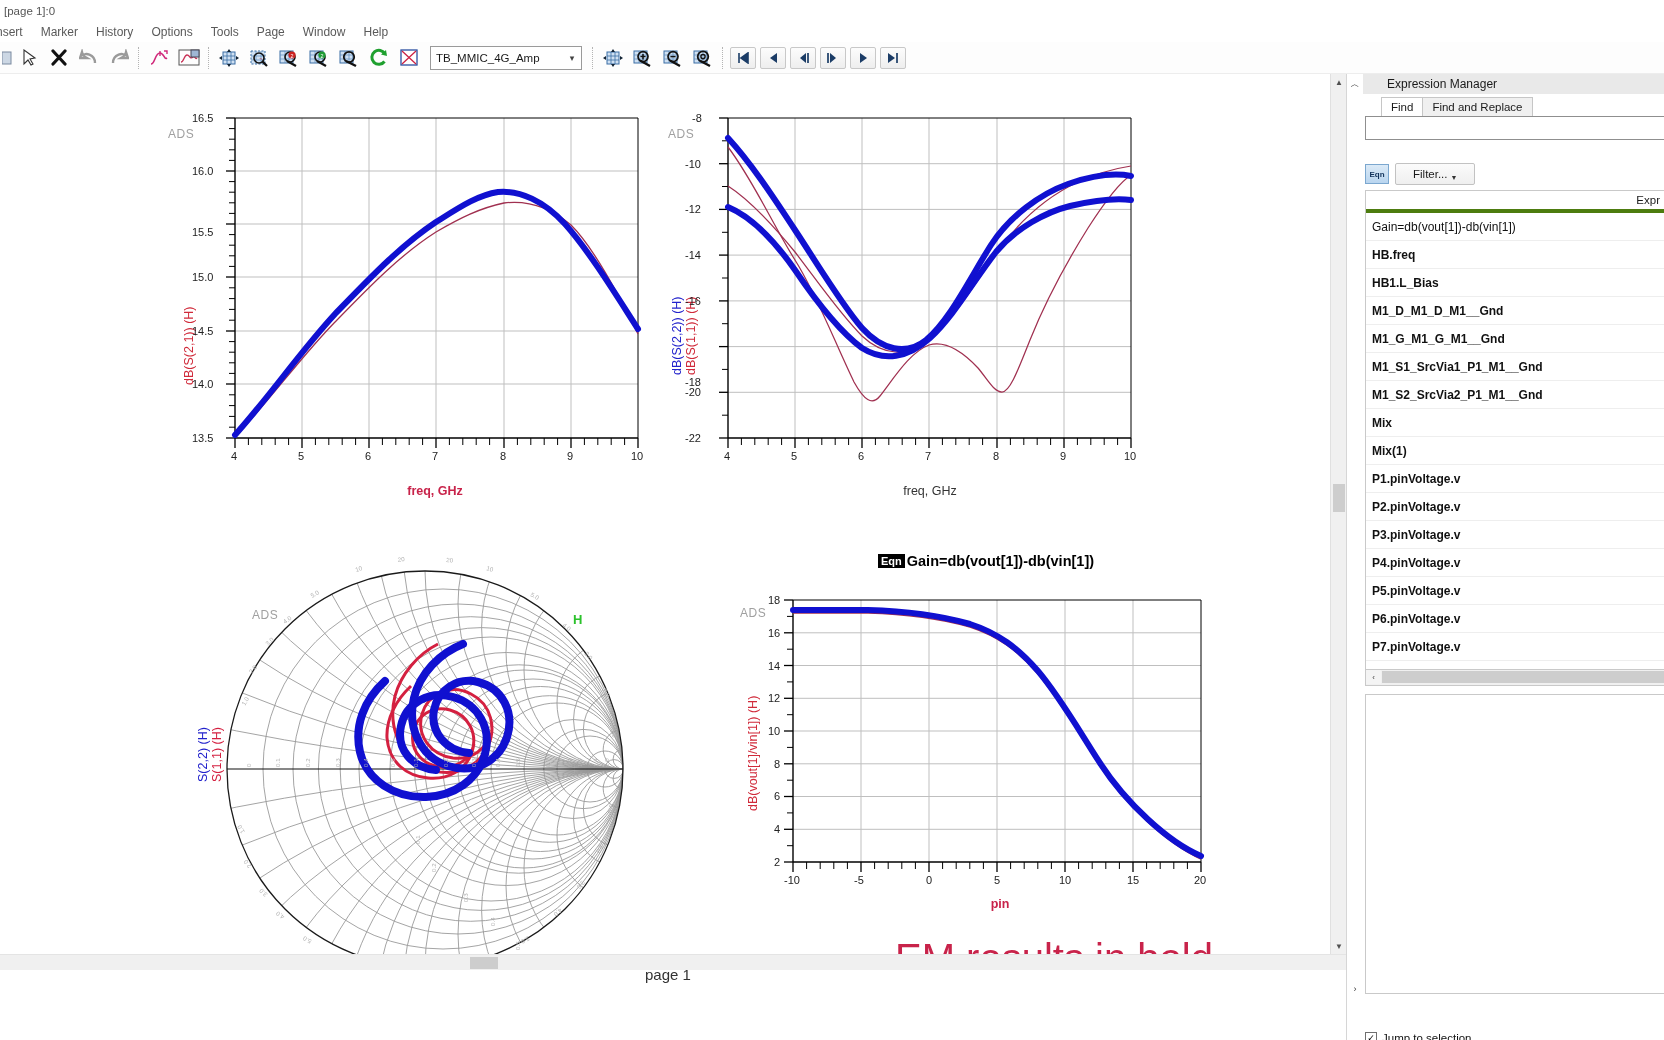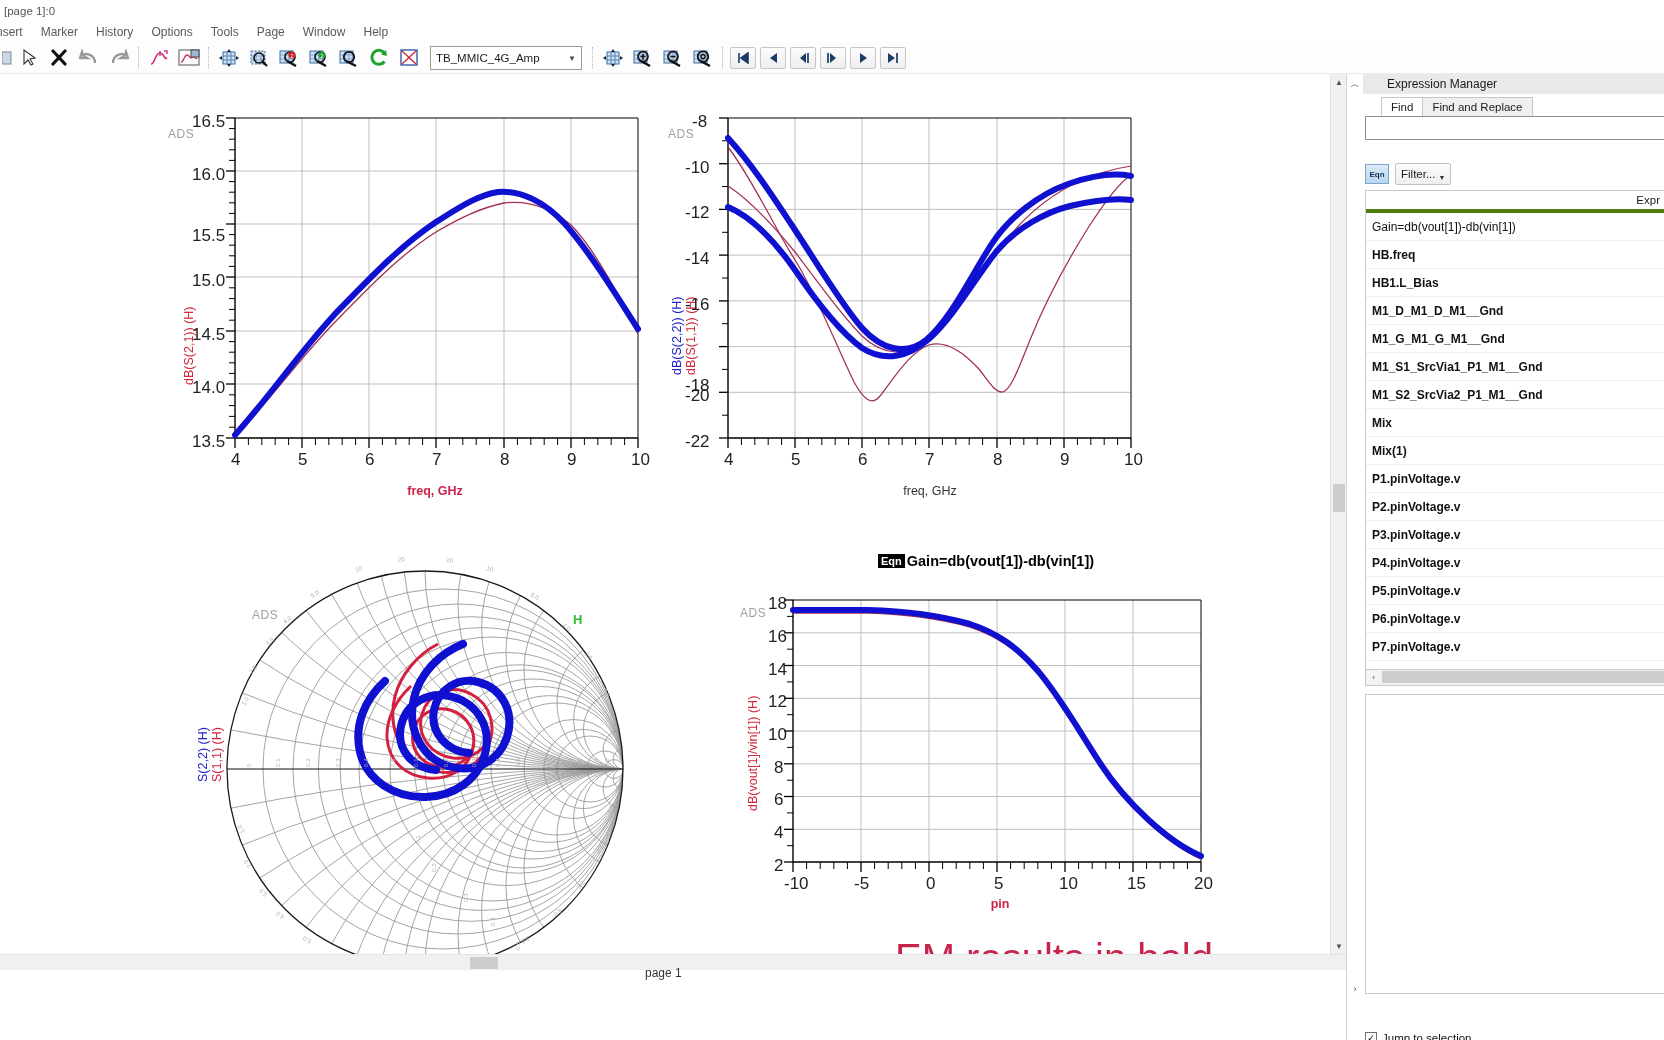--- a/index.html
+++ b/index.html
@@ -83,21 +83,21 @@
   .ylab{
     position:absolute;
     transform:rotate(-90deg);
     transform-origin:left top;
     white-space:nowrap;
     font-size:12.5px;
   }
   .xlab{
     position:absolute; text-align:center; font-size:12.5px;
   }
-  .tick-lbl{ position:absolute; font-size:17px; color:#222; white-space:nowrap;}
+  .tick-lbl{ position:absolute; font-size:11px; color:#222; white-space:nowrap;}
 
   
   #eqn-note{
     position:absolute; left:878px; top:479px;
     display:flex; align-items:center; font-size:14.5px;
     color:#000; font-weight:bold;
   }
   #eqn-note .eqn-badge{
     background:#000; color:#fff; font-size:11px; font-weight:bold;
     padding:1px 3px; margin-right:2px; font-family:"Liberation Sans",sans-serif;
@@ -129,21 +129,21 @@
   
   #canvas-hscroll{
     position:absolute; left:0; top:954px; width:1346px; height:16px;
     background:#f0f0f0; border-top:1px solid #e4e4e4;
   }
   #canvas-hscroll .hthumb{
     position:absolute; left:470px; top:2px; width:28px; height:12px; background:#cdcdcd;
   }
   #statusbar{
     position:absolute; left:0; top:970px; width:1346px; height:70px;
-    background:#ffffff; font-size:12px; color:#333;
+    background:#ffffff; font-size:15px; color:#333;
   }
   #statusbar .pagelabel{
     position:absolute; left:645px; top:-4px;
   }
 
   
   #expr-panel{
     position:absolute; left:1346px; top:74px; width:318px; height:966px;
     background:#ffffff; border-left:1px solid #d6d6d6;
   }
@@ -179,21 +179,21 @@
   }
   #eqn-btn{
     position:absolute; left:18px; top:90px; width:24px; height:20px;
     background:linear-gradient(#dbeaf7,#b9d5ef); border:1px solid #7ba7cf;
     display:flex; align-items:center; justify-content:center;
     font-size:8px; font-weight:bold; color:#13335c; cursor:default;
   }
   #filter-btn{
     position:absolute; left:48px; top:89px; height:22px; min-width:52px;
     border:1px solid #c2c2c2; background:linear-gradient(#fbfbfb,#efefef);
-    display:flex; align-items:center; padding:0 5px;
+    display:flex; align-items:center; padding:0 17px;
     font-size:11.5px; color:#1a1a1a; cursor:default; border-radius:2px;
   }
   #filter-btn .cv{ margin-left:3px; font-size:7px; color:#333; align-self:flex-end; margin-bottom:3px;}
 
   #expr-list-wrap{
     position:absolute; left:18px; top:116px; width:300px; height:480px;
     border:1px solid #c9c9c9; background:#ffffff; overflow:hidden;
   }
   #expr-list-head{
     height:22px; border-bottom:4px solid #4d7c0f;

